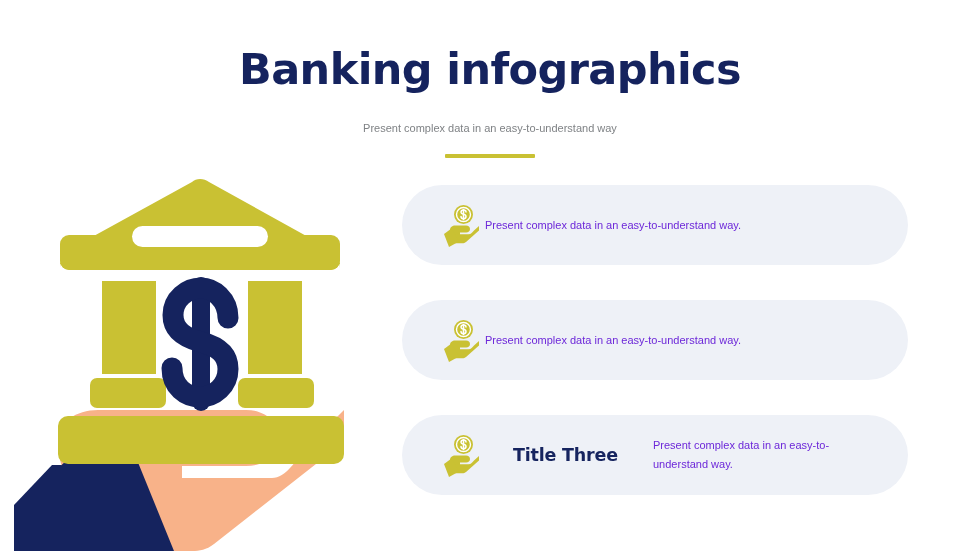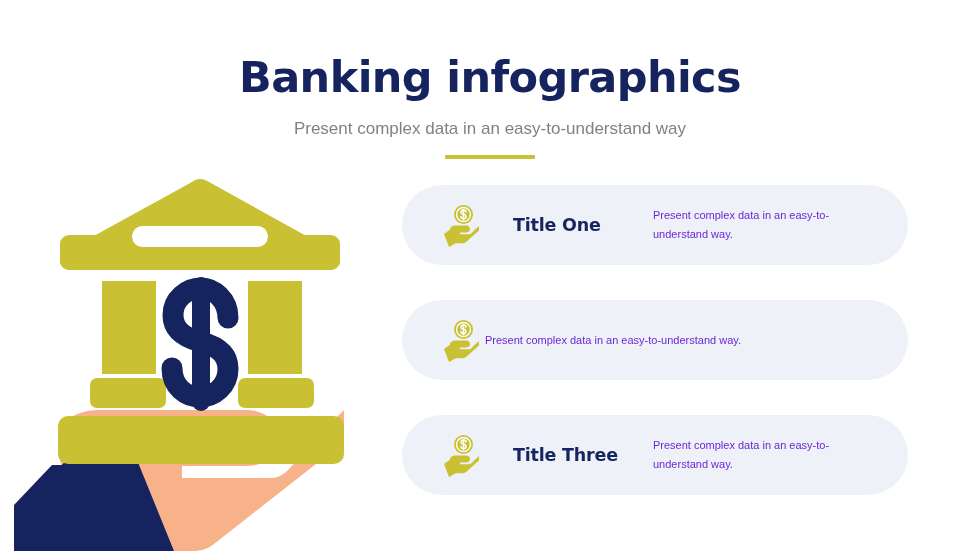--- a/index.html
+++ b/index.html
@@ -11,39 +11,39 @@
     height: 551px;
     background: #ffffff;
     font-family: "Liberation Sans", sans-serif;
     overflow: hidden;
     position: relative;
   }
 
   
   #header {
     position: absolute;
-    top: 12px;
+    top: 4px;
     left: 0;
     width: 980px;
     text-align: center;
   }
   #page-title {
     margin: 0;
     padding-top: 40px;
     font-size: 43px;
     line-height: 50px;
     font-weight: bold;
     letter-spacing: -0.6px;
     color: #15235e;
     font-family: "DejaVu Sans", sans-serif;
   }
   #page-subtitle {
-    margin: 8px;
+    margin: 15px;
     padding-top: 10px;
-    font-size: 17px;
+    font-size: 11px;
     line-height: 18px;
     color: #7f8285;
     font-family: "Liberation Sans", sans-serif;
   }
   #title-divider {
     width: 90px;
     height: 4px;
     background: #c9c133;
     margin: 17px auto 0 auto;
     border-radius: 1px;
@@ -191,21 +191,20 @@
     <span class="card-icon">
       <svg viewBox="0 0 46 46" xmlns="http://www.w3.org/2000/svg">
         <circle cx="24.5" cy="12.5" r="9.5" fill="#c9c133"></circle>
         <circle cx="24.5" cy="12.5" r="7" fill="none" stroke="#ffffff" stroke-width="1.4"></circle>
         <path d="M 24.5 7.5 L 24.5 17.5" stroke="#ffffff" stroke-width="1.6" stroke-linecap="round"></path>
         <path d="M 27 10 C 27 8.6, 25.8 8, 24.5 8 C 23.1 8, 22 8.8, 22 10.2 C 22 11.6, 23.3 12, 24.5 12.3 C 25.8 12.6, 27 13.1, 27 14.5 C 27 15.9, 25.8 16.7, 24.5 16.7 C 23.1 16.7, 22 16, 22 14.6" fill="none" stroke="#ffffff" stroke-width="1.5" stroke-linecap="round"></path>
         <path d="M 11 28 C 11 25, 13.5 23.5, 16 23.5 L 27 23.5 C 29.5 23.5, 31 25, 31 27 C 31 29, 29.5 30.5, 27 30.5 L 21 30.5 L 21 32.3 L 29.5 32.3 C 32 32.3, 33.5 30, 35 28.5 L 40 24 L 40 28.5 L 27 40 C 25.8 41, 24.8 41.2, 23.5 41.2 L 16 41.2 L 9.5 33 C 8 31, 11 31, 11 28 Z" fill="#c9c133"></path>
         <path d="M 5 32 L 12.5 26.5 L 20 39.5 L 10 45 Z" fill="#c9c133"></path>
       </svg>
     </span>
-    <div class="card-title">Title One</div>
     <div class="card-desc">Present complex data in an easy-to-understand way.</div>
   </div>
 
   <div class="card">
     <span class="card-icon">
       <svg viewBox="0 0 46 46" xmlns="http://www.w3.org/2000/svg">
         <circle cx="24.5" cy="12.5" r="9.5" fill="#c9c133"></circle>
         <circle cx="24.5" cy="12.5" r="7" fill="none" stroke="#ffffff" stroke-width="1.4"></circle>
         <path d="M 24.5 7.5 L 24.5 17.5" stroke="#ffffff" stroke-width="1.6" stroke-linecap="round"></path>
         <path d="M 27 10 C 27 8.6, 25.8 8, 24.5 8 C 23.1 8, 22 8.8, 22 10.2 C 22 11.6, 23.3 12, 24.5 12.3 C 25.8 12.6, 27 13.1, 27 14.5 C 27 15.9, 25.8 16.7, 24.5 16.7 C 23.1 16.7, 22 16, 22 14.6" fill="none" stroke="#ffffff" stroke-width="1.5" stroke-linecap="round"></path>

